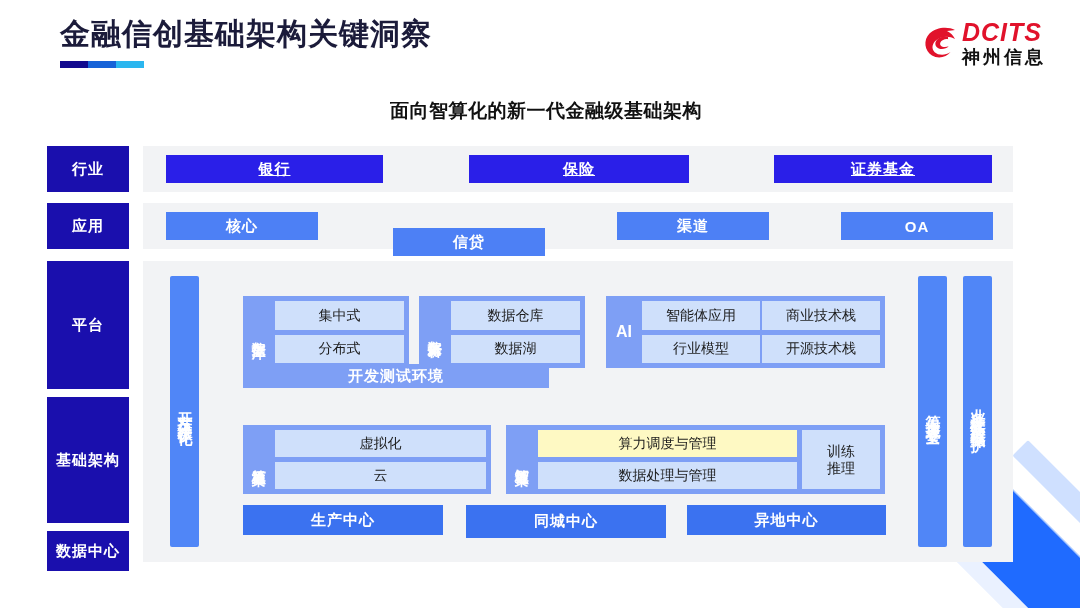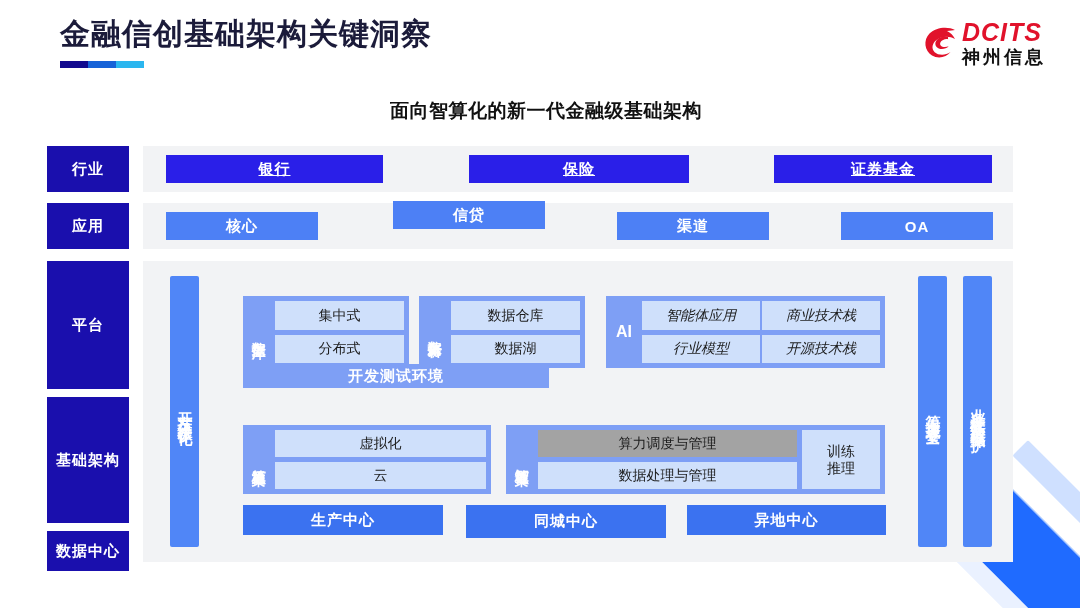--- a/index.html
+++ b/index.html
@@ -59,21 +59,21 @@
     writing-mode:vertical-rl;text-orientation:upright;border-radius:2px;}
 
   
   .group{position:absolute;background:#7e9ff5;display:flex;align-items:stretch;padding:5px;box-sizing:border-box;gap:5px;}
   .group > .vlabel{color:#fff;font-weight:bold;font-size:14px;letter-spacing:1px;
     writing-mode:vertical-rl;text-orientation:upright;display:flex;align-items:center;justify-content:center;
     flex:0 0 auto;width:22px;line-height:1.05;}
   .group > .hlabel{color:#fff;font-weight:bold;font-size:16px;display:flex;align-items:center;justify-content:center;
     flex:0 0 auto;width:26px;}
   .group .stack{flex:1;display:flex;flex-direction:column;gap:5px;}
-  .group .row2{flex:1;display:flex;gap:2px;font-style:italic;}
+  .group .row2{flex:1;display:flex;gap:2px;}
   .cell{background:#cfe0fb;color:#1c1c1c;font-size:14px;display:flex;align-items:center;justify-content:center;
     flex:1;text-align:center;line-height:1.2;}
 
   
   [data-interactable]{box-sizing:border-box;}
 </style>
 </head>
 <body>
 
 <div class="slide" data-interactable="false">
@@ -133,21 +133,21 @@
     <span data-interactable="false">保险</span>
   </div>
   <div class="chip ind" data-interactable="true" style="position: absolute; left: 774px; top: 155px; width: 218px; height: 28px; background: rgb(42, 31, 232);">
     <span data-interactable="false">证券基金</span>
   </div>
 
   <div class="panel" data-interactable="false" style="left: 143px; top: 203px; width: 870px; height: 46px; background: rgb(242, 243, 245);"></div>
   <div class="chip app" data-interactable="true" style="position: absolute; left: 166px; top: 212px; width: 152px; height: 28px; background: rgb(77, 128, 245);">
     <span data-interactable="false">核心</span>
   </div>
-  <div class="chip app" data-interactable="true" style="position: absolute; left: 393px; top: 201px; width: 152px; height: 28px; background: rgb(77, 128, 245);">
+  <div class="chip app" data-interactable="true" style="position: absolute; left: 393px; top: 228px; width: 152px; height: 28px; background: rgb(77, 128, 245);">
     <span data-interactable="false">信贷</span>
   </div>
   <div class="chip app" data-interactable="true" style="position: absolute; left: 617px; top: 212px; width: 152px; height: 28px; background: rgb(77, 128, 245);">
     <span data-interactable="false">渠道</span>
   </div>
   <div class="chip app" data-interactable="true" style="position: absolute; left: 841px; top: 212px; width: 152px; height: 28px; background: rgb(77, 128, 245);">
     <span data-interactable="false">OA</span>
   </div>
 
   <div class="panel" data-interactable="false" style="left: 143px; top: 261px; width: 870px; height: 301px; background: rgb(242, 243, 245);"></div>
@@ -203,21 +203,21 @@
     <div class="vlabel" data-interactable="false">通算框架</div>
     <div class="stack" data-interactable="false">
       <div class="cell" data-interactable="true" style="background: rgb(207, 224, 251);">虚拟化</div>
       <div class="cell" data-interactable="true" style="background: rgb(207, 224, 251);">云</div>
     </div>
   </div>
 
   <div class="group" data-interactable="false" style="left: 506px; top: 425px; width: 379px; height: 69px; background: rgb(126, 159, 245);">
     <div class="vlabel" data-interactable="false">智算框架</div>
     <div class="stack" data-interactable="false">
-      <div class="cell" data-interactable="true" style="background: #a3a3a3;">算力调度与管理</div>
+      <div class="cell" data-interactable="true" style="background: #fef9c3;">算力调度与管理</div>
       <div class="cell" data-interactable="true" style="background: rgb(207, 224, 251);">数据处理与管理</div>
     </div>
     <div class="cell" data-interactable="true" style="flex: 0 0 78px; white-space: pre-line; background: rgb(207, 224, 251);">训练
 推理</div>
   </div>
 
   <div class="chip dc" data-interactable="true" style="position: absolute; left: 243px; top: 505px; width: 200px; height: 30px; background: rgb(59, 114, 240);">
     <span data-interactable="false">生产中心</span>
   </div>
   <div class="chip dc" data-interactable="true" style="position: absolute; left: 466px; top: 505px; width: 200px; height: 33px; background: rgb(59, 114, 240);">

